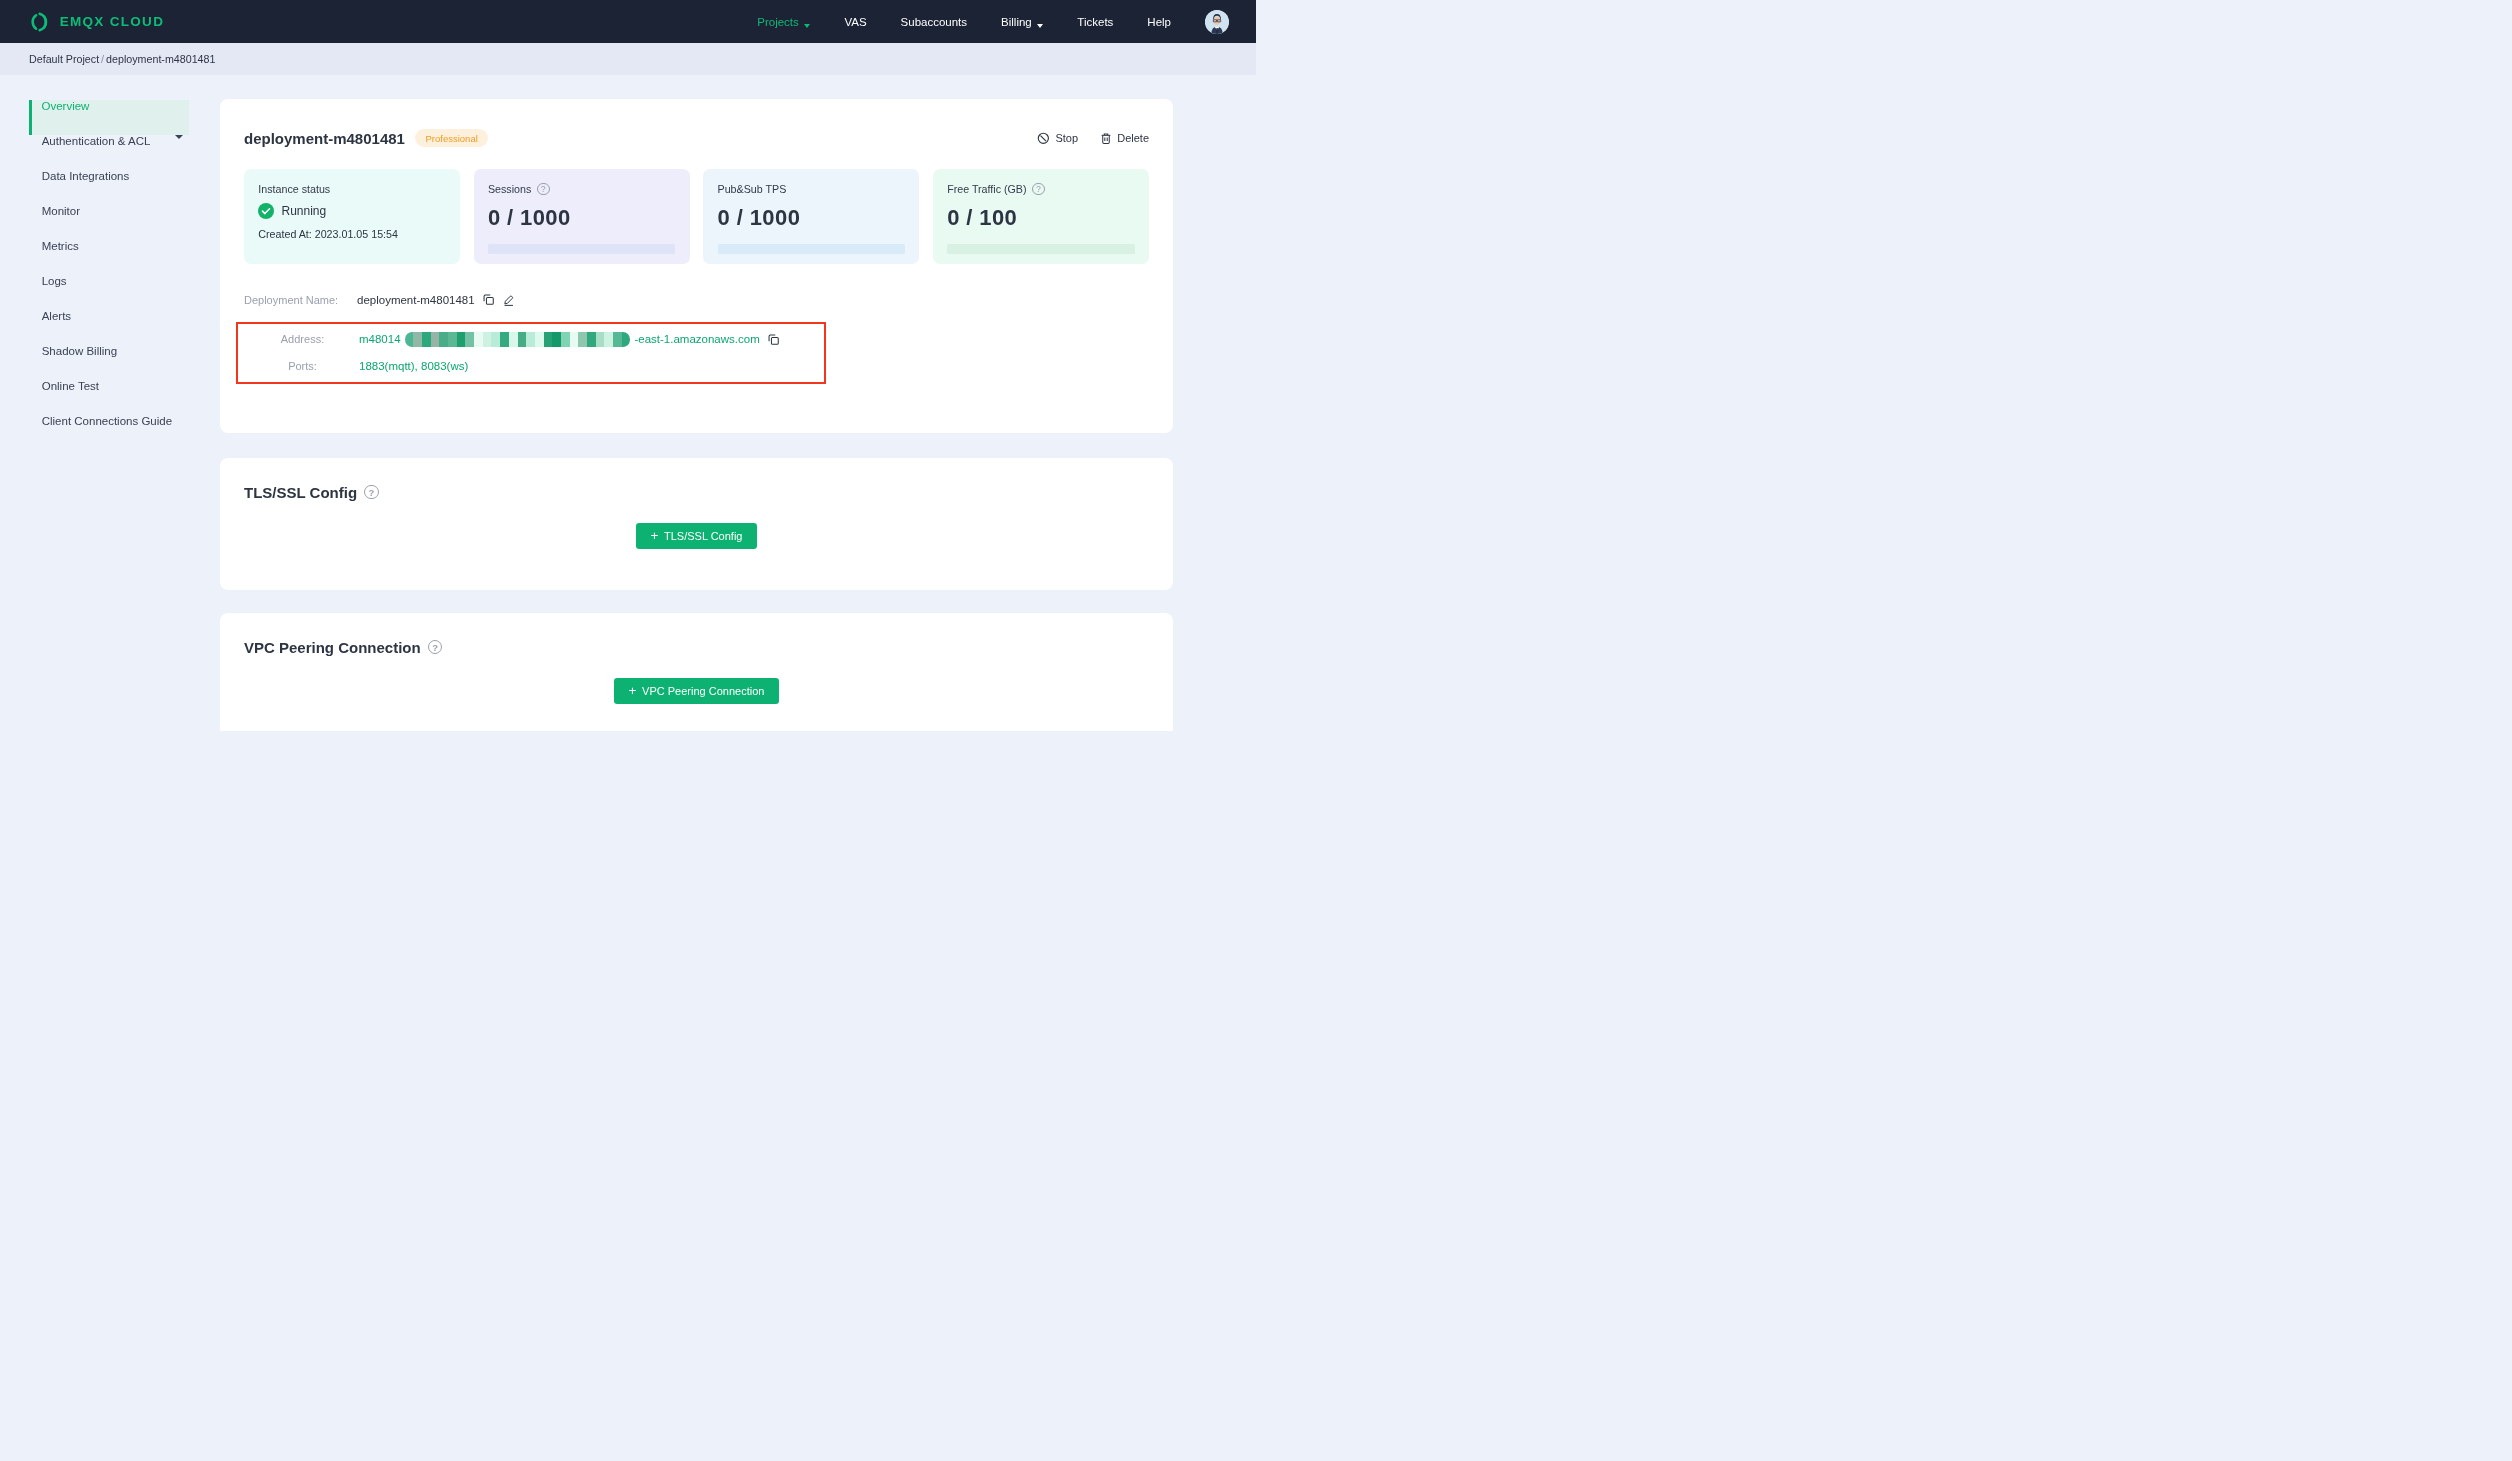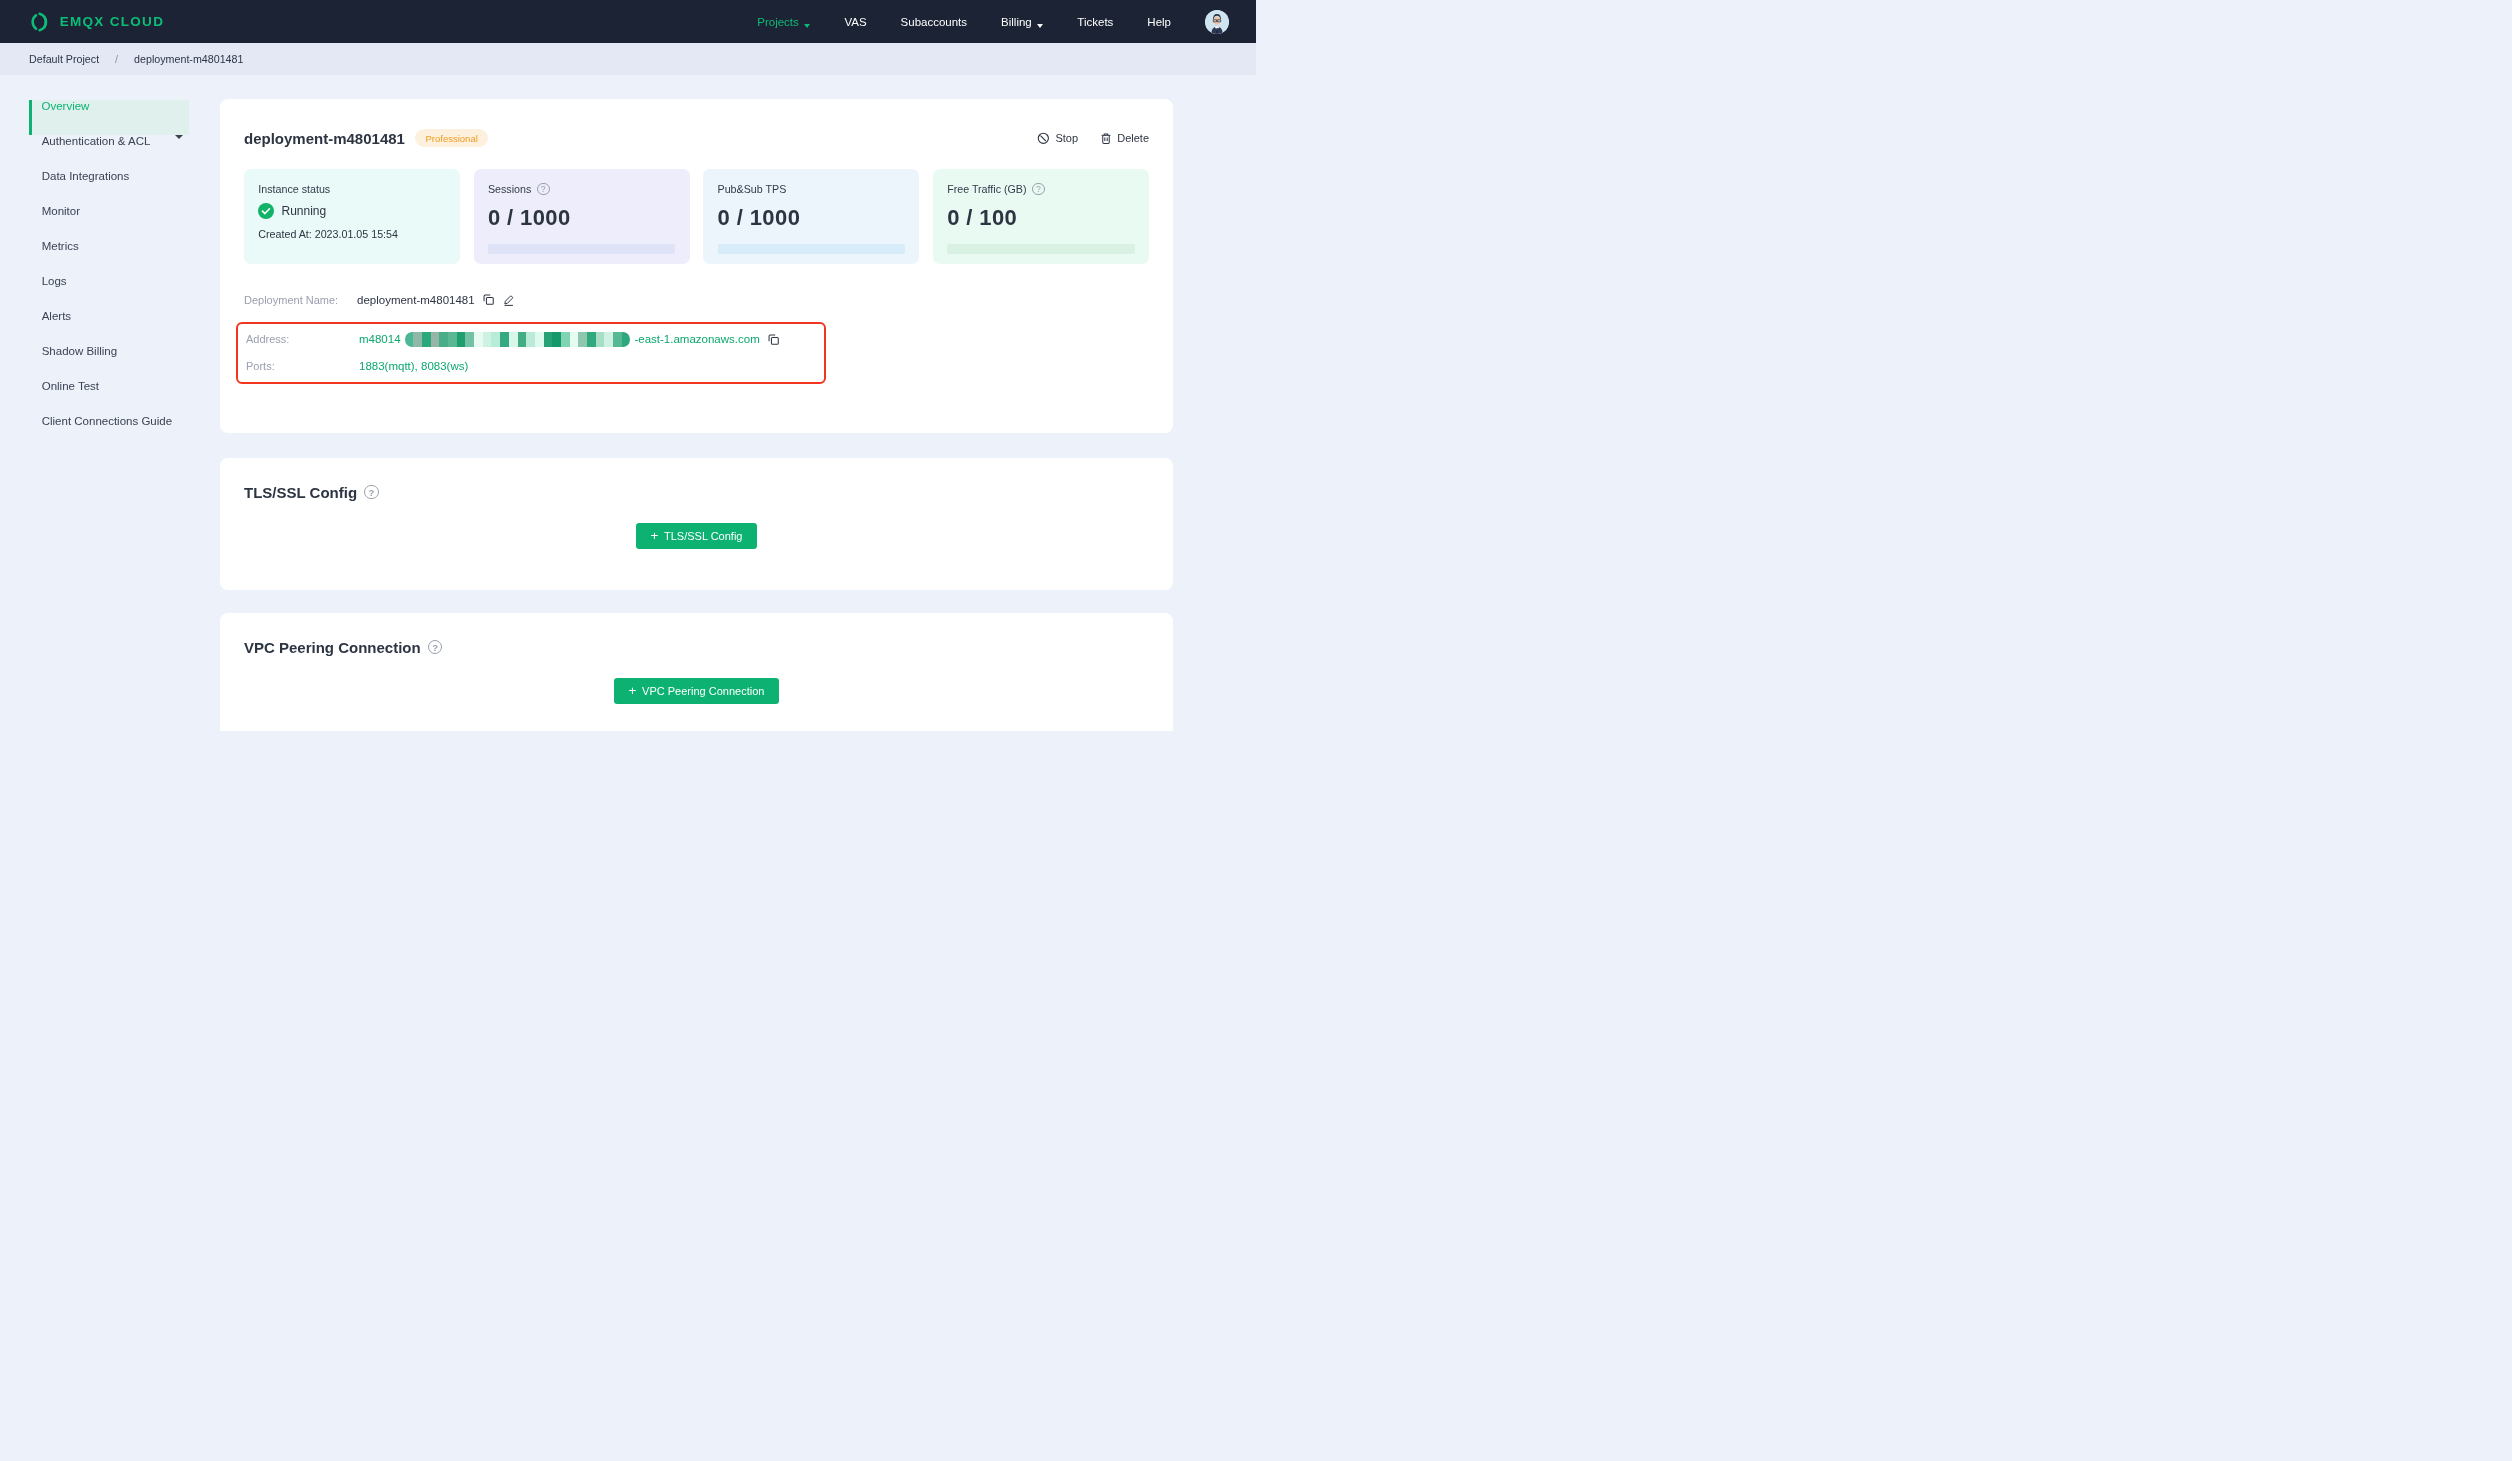--- a/index.html
+++ b/index.html
@@ -20,21 +20,21 @@
   .brand-text { color:#0dbd77; font-weight:700; font-size:13.5px; letter-spacing:1.3px; }
   .nav-right { margin-left:auto; display:flex; align-items:center; gap:34px; }
   .nav-item { color:#ffffff; font-size:11.5px; cursor:pointer; display:flex; align-items:flex-end; gap:5.6px; }
   .nav-item.active { color:#0eb976; }
   .caret { width:0; height:0; border-left:3.6px solid transparent; border-right:3.6px solid transparent; border-top:4.4px solid #ffffff; display:inline-block; }
   .nav-item.active .caret { border-top-color:#0eb976; }
   .avatar { width:24px; height:24px; border-radius:50%; background:#cfe3f0; overflow:hidden; cursor:pointer; flex:0 0 auto; }
   
   .breadcrumb {
     height:32px; background:#e3e8f4;
-    display:flex; align-items:center; gap:16px;
+    display:flex; align-items:center; gap:2px;
     padding:0 29px; font-size:10.7px; color:#2e3546;
   }
   .crumb { cursor:pointer; }
   .crumb-sep { color:#8a91a0; }
   
   .sidebar { position:absolute; left:0; top:100px; width:189px; }
   .side-item {
     margin-left:29px; height:35px; display:flex; 
     padding-left:12.7px; padding-right:6.4px; font-size:11.5px; color:#3a4254; cursor:pointer;
   }
@@ -80,22 +80,23 @@
   .inforows { margin-top:19px; }
   .inforow { display:flex; align-items:center; height:33px; font-size:11.5px; }
   .inflabel { width:113px; color:#999fae; font-size:11px; flex:0 0 auto; }
   .inval { display:flex; align-items:center; gap:7.2px; color:#2d3442; }
   .icon-btn { background:none; border:none; cursor:pointer; display:inline-flex; align-items:center; padding:0; }
   .green { color:#0ba76e; }
   .spec-link { margin-left:9.5px; color:#0db273; cursor:pointer; font-size:11.5px; }
   
   .red-box {
     margin:6.4px 0 0 -8px; width:590px;
-    border:2.4px solid #f2361d; border-radius:6px;
+    border:2.4px solid #f2361d; border-radius:0;
     padding:1.6px 0 1.6px 8px;
+    text-align:center;
   }
   .red-box .inforow { height:27px; }
   .mosaic { display:inline-flex; height:15px; border-radius:7.2px; overflow:hidden; }
   .mosaic span { width:8.7px; height:15px; display:block; }
   
   .card2 { margin-top:25.4px; height:132px; padding:25.4px 24px 0 24px; }
   .card3 { margin-top:23px; height:191px; padding:25.4px 24px 0 24px; }
   .section-title { font-size:15px; font-weight:700; color:#2d3442; display:flex; align-items:center; gap:7.2px; }
   .cta-row { display:flex; justify-content:center; }
   .cta {

